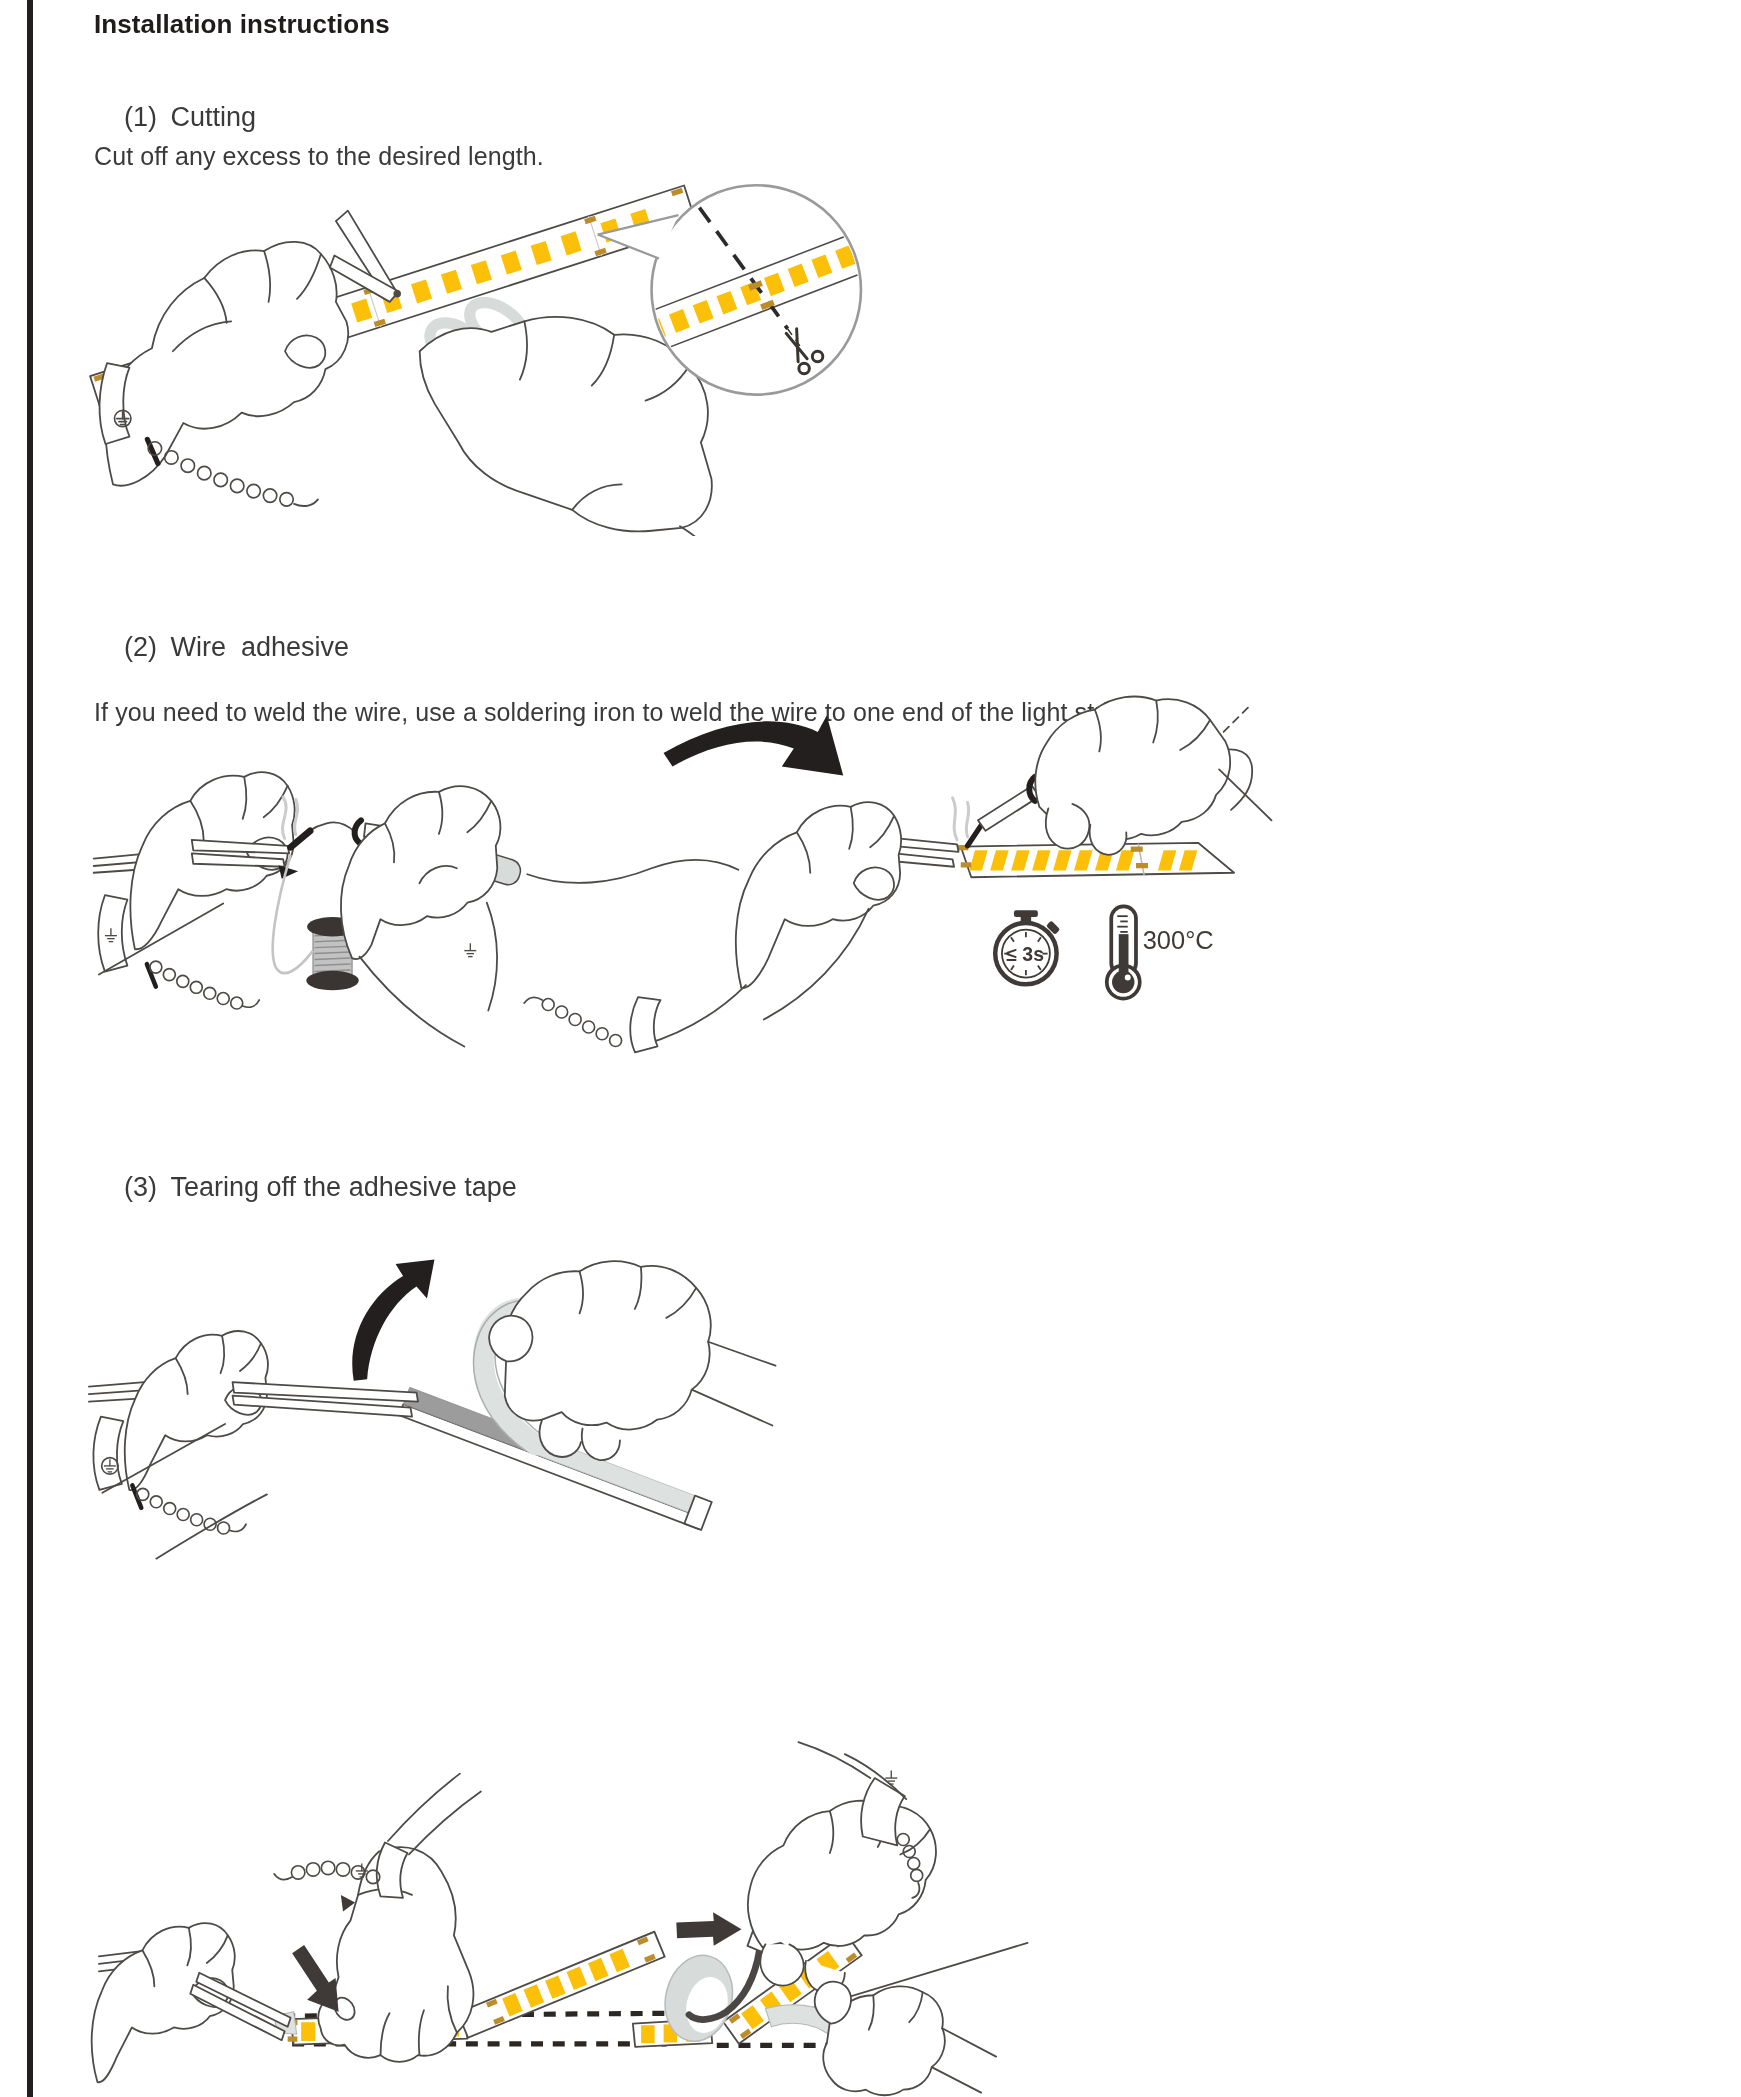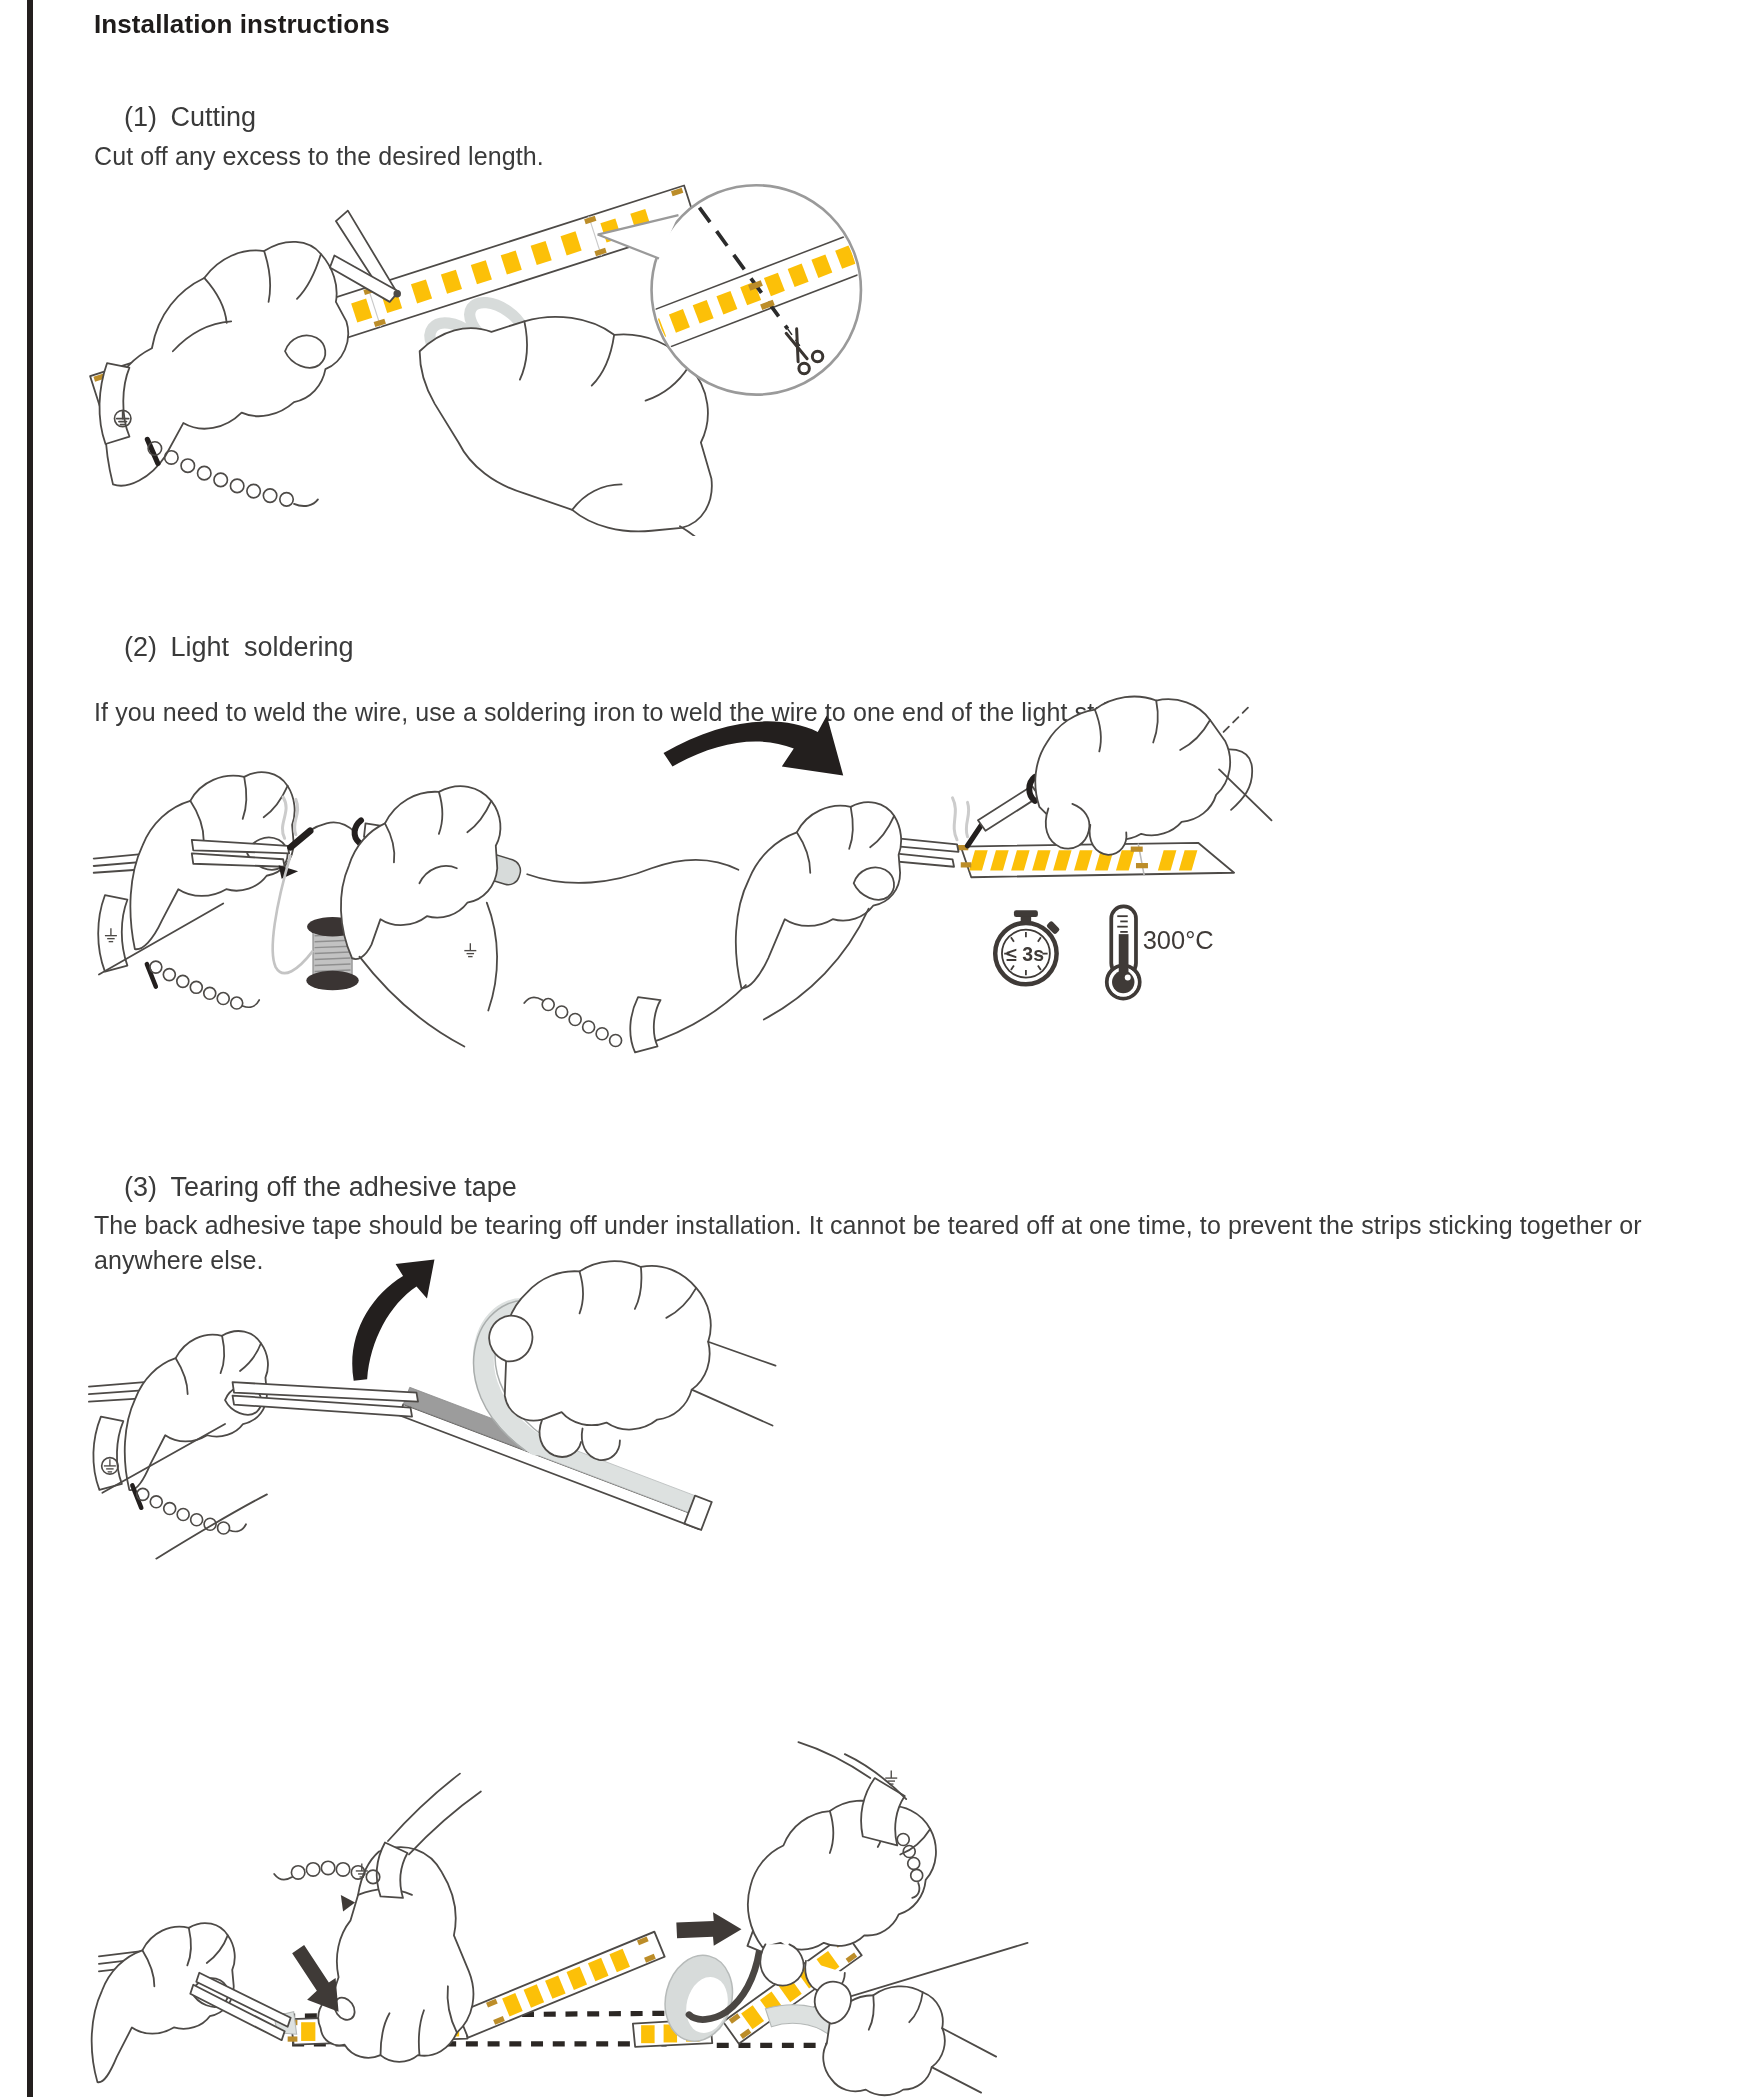--- a/index.html
+++ b/index.html
@@ -159,21 +159,21 @@
           <line x1="1050" y1="446" x2="1078" y2="480"></line>
           <line x1="1064" y1="440" x2="1066" y2="484"></line>
           <circle cx="1074" cy="493" r="7"></circle>
             <circle cx="1092" cy="477" r="7"></circle>
         </g>
       </g>
     </g>
   </svg>
 
   <div class="step-title" style="top:601px">
-    <span class="num">(2)</span><span>Light  soldering</span>
+    <span class="num">(2)</span><span>Wire  adhesive</span>
   </div>
   <div class="step-desc" style="top:670px">If you need to weld the wire, use a soldering iron to weld the wire to one end of the light strip.</div>
 
   <svg class="illu" style="left:60px;top:687px" width="1213" height="370" viewBox="80 918 1620 494">
 
     <g>
       <path class="ln" d="M125,1147 L252,1135"></path>
         <path class="ln" d="M125,1157 L254,1146"></path>
         <path class="ln" d="M125,1166 L256,1157"></path>
       <path class="fw" d="M180,1268 C170,1220 172,1168 190,1130 C202,1100 226,1078 254,1070 C268,1044 298,1032 326,1038 C348,1026 372,1032 384,1050 C394,1066 396,1086 390,1102 L392,1126 C392,1148 378,1166 356,1170 C344,1186 322,1194 302,1188 C282,1200 256,1200 238,1188 L216,1230 C204,1256 190,1270 180,1268 Z"></path>
@@ -334,21 +334,20 @@
           <line x1="1492" y1="1238" x2="1506" y2="1238"></line>
           <line x1="1496" y1="1245" x2="1506" y2="1245"></line>
       </g>
       <text x="1526" y="1268" font-size="34">300°C</text>
     </g>
   </svg>
 
   <div class="step-title" style="top:1141px">
     <span class="num">(3)</span><span>Tearing off the adhesive tape</span>
   </div>
-  <div class="step-desc" style="top:1183px">The back adhesive tape should be tearing off under installation. It cannot be teared off at one time, to prevent the strips sticking together or anywhere else.</div>
 
   <svg class="illu" style="left:60px;top:1258px" width="719" height="353" viewBox="80 1680 960 472">
     <path class="ln" d="M118,1852 L242,1842"></path>
       <path class="ln" d="M118,1862 L246,1853"></path>
       <path class="ln" d="M118,1872 L250,1864"></path>
     <g transform="translate(542,1866) rotate(20.8)">
       <rect class="fw" x="0" y="10" width="428" height="16"></rect>
       <rect x="0" y="-14" width="180" height="24" fill="var(--adhesive)" stroke="#8E8E8E" stroke-width="1"></rect>
       <rect x="180" y="-14" width="228" height="24" fill="var(--tape)" stroke="#B9BDBC" stroke-width="1"></rect>
       <rect class="fw" x="408" y="-14" width="24" height="40"></rect>

